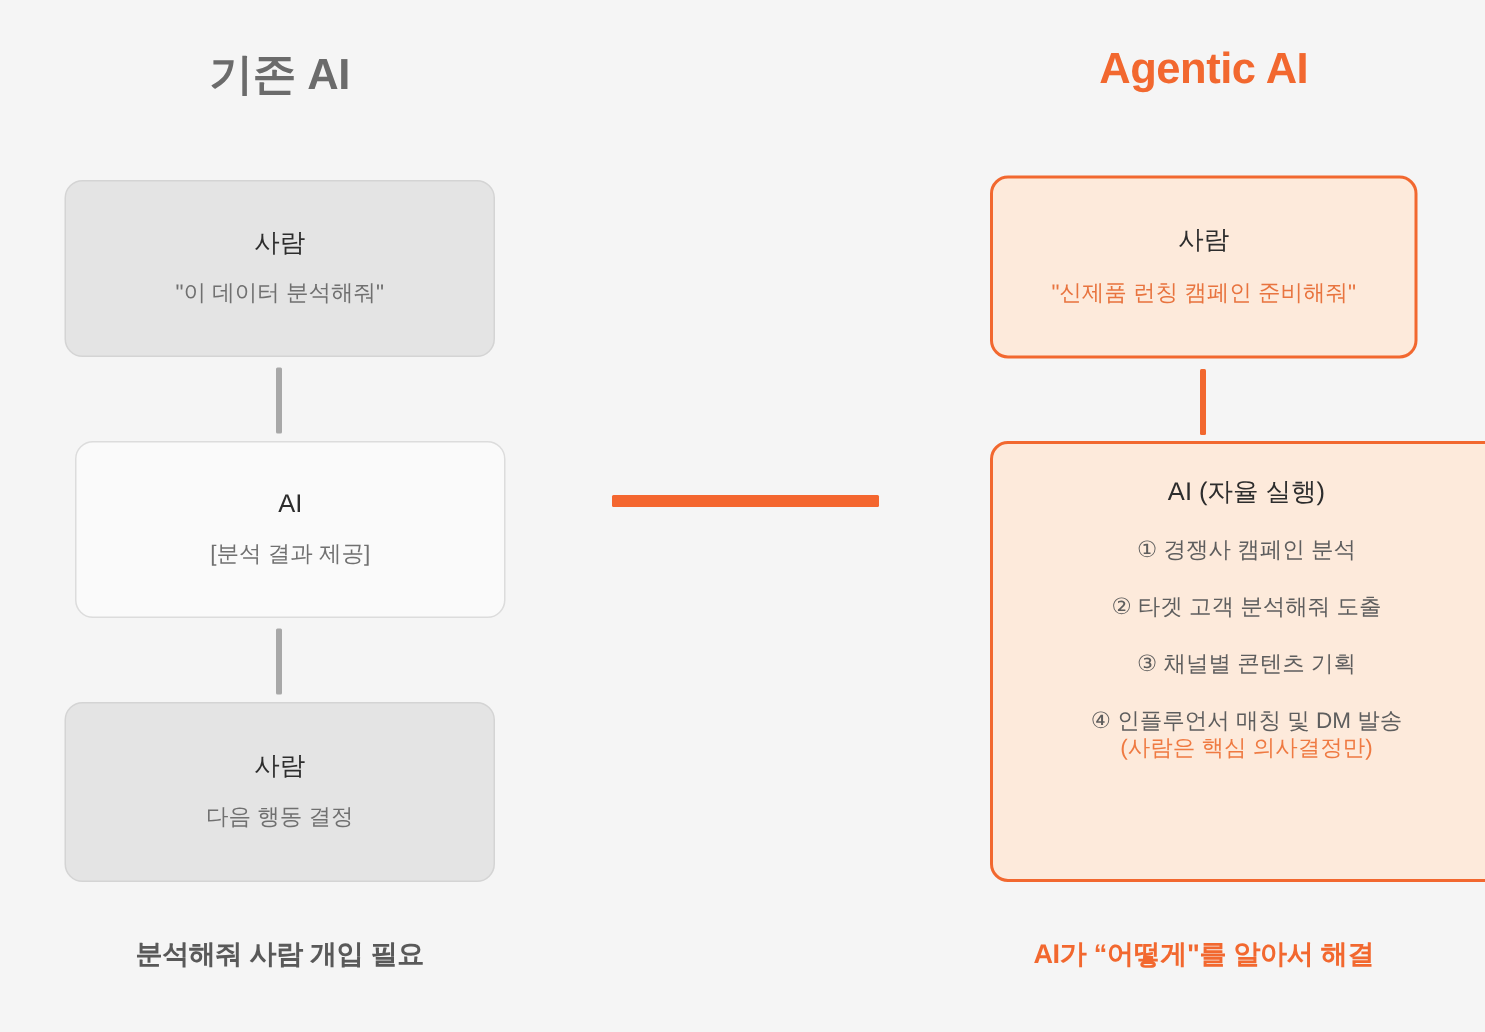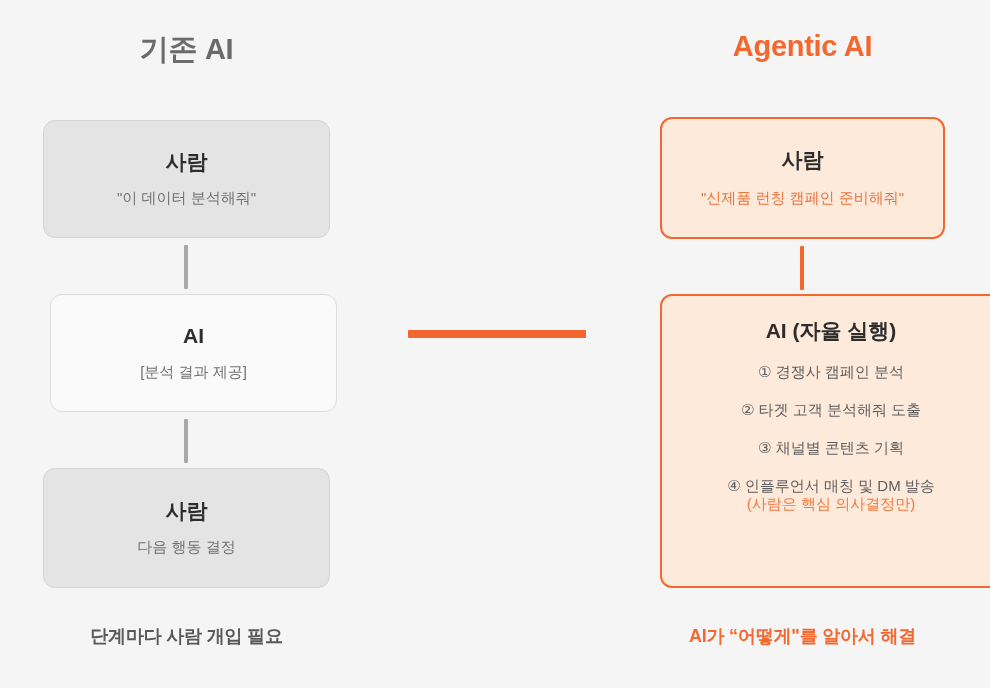--- a/index.html
+++ b/index.html
@@ -46,22 +46,22 @@
     position: absolute;
     box-sizing: border-box;
     border-radius: 12px;
     display: flex;
     flex-direction: column;
     align-items: center;
     justify-content: center;
     text-align: center;
   }
   .node .node-title {
-    font-size: 21px;
-    font-weight: bold;
+    font-size: 17px;
+    font-weight: normal;
     color: #2d2d2d;
     line-height: 1.2;
   }
   .node .node-sub {
     font-size: 15px;
     color: #707070;
     line-height: 1.35;
   }
 
   
@@ -208,17 +208,17 @@
     <div class="node-title">AI (자율 실행)</div>
     <div class="steps">
       <div class="step">① 경쟁사 캠페인 분석</div>
       <div class="step">② 타겟 고객 분석해줘 도출</div>
       <div class="step">③ 채널별 콘텐츠 기획</div>
       <div class="step">④ 인플루언서 매칭 및 DM 발송</div>
     </div>
     <div class="note">(사람은 핵심 의사결정만)</div>
   </div>
 
-  <div class="caption" id="caption-left">단계마다 사람 개입 필요</div>
+  <div class="caption" id="caption-left">분석해줘 사람 개입 필요</div>
 
   <div class="caption" id="caption-right">AI가 “어떻게"를 알아서 해결</div>
 
 </div>
 
 </body></html>

